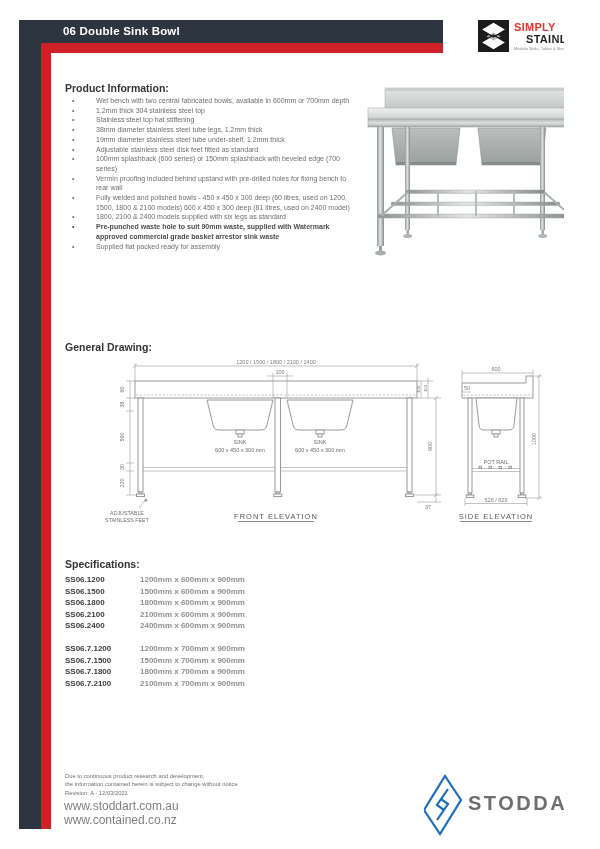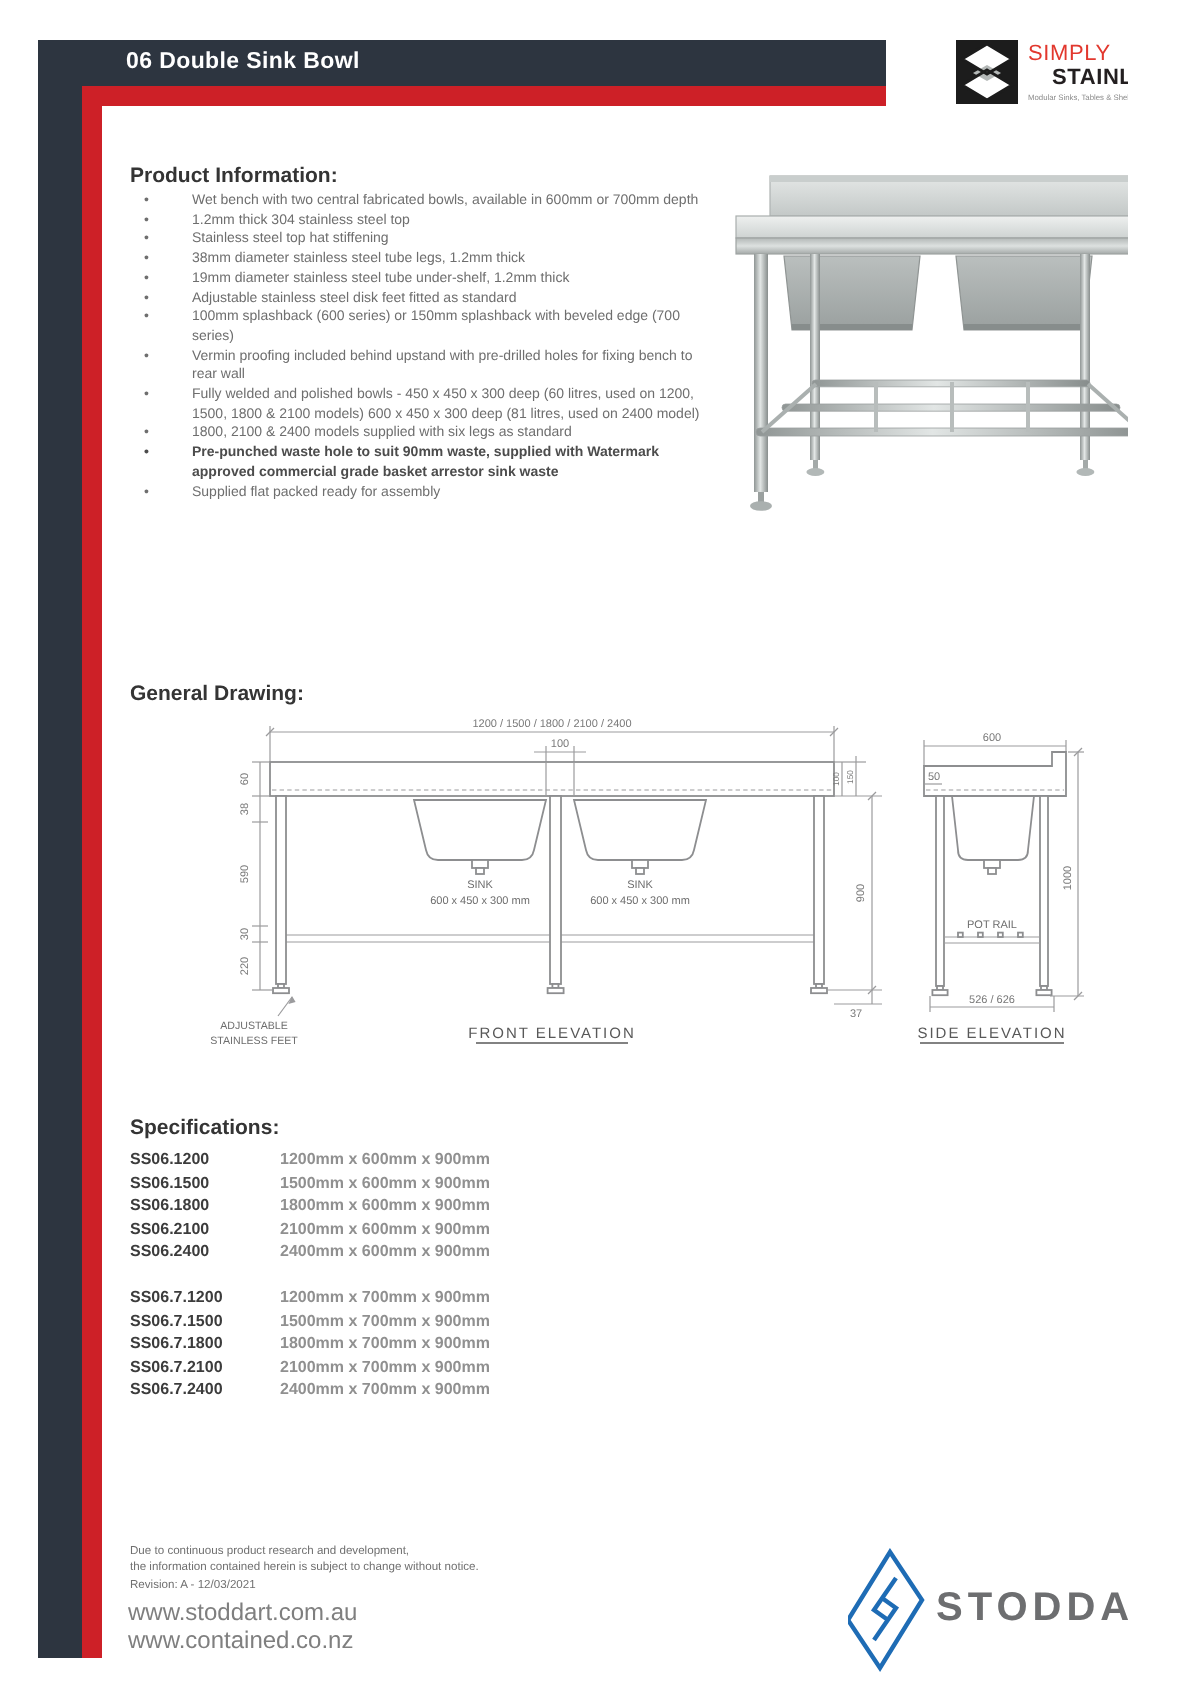--- a/index.html
+++ b/index.html
@@ -10,21 +10,21 @@
   .navy-band{position:absolute;left:19px;top:20px;width:424px;height:23px;background:#2d3540;}
   .red-band{position:absolute;left:41px;top:43px;width:402px;height:10px;background:#cd2027;}
   .navy-rail{position:absolute;left:19px;top:20px;width:22px;height:809px;background:#2d3540;}
   .red-rail{position:absolute;left:41px;top:43px;width:10px;height:786px;background:#cd2027;}
   .doc-title{position:absolute;left:63px;top:20px;height:23px;line-height:23px;
              color:#fff;font-size:11.5px;font-weight:bold;letter-spacing:.2px;}
 
   
   .brand{position:absolute;left:478px;top:20px;width:116px;height:36px;}
   .brand .mark{position:absolute;left:0;top:0;}
-  .brand .t1{position:absolute;left:36px;top:1px;font-size:11px;font-weight:normal;color:#e2382e;letter-spacing:.3px;}
+  .brand .t1{position:absolute;left:36px;top:1px;font-size:11px;font-weight:bold;color:#e2382e;letter-spacing:.3px;}
   .brand .t2{position:absolute;left:48px;top:13px;font-size:11px;font-weight:bold;color:#231f20;letter-spacing:.3px;}
   .brand .t3{position:absolute;left:36px;top:26px;font-size:3.9px;color:#8a8a8a;}
 
   
   .h1{position:absolute;font-size:10.5px;font-weight:bold;color:#343434;}
 
   
   .bullets{position:absolute;left:65px;top:96px;width:296px;margin:0;padding:0;list-style:none;}
   .bullets li{position:relative;padding-left:31px;font-size:7px;line-height:9.7px;
               color:#6e6e6e;width:258px;}
@@ -310,21 +310,20 @@
     <div class="spec-row"><span class="code">SS06.1200</span><span class="size">1200mm x 600mm x 900mm</span></div>
     <div class="spec-row"><span class="code">SS06.1500</span><span class="size">1500mm x 600mm x 900mm</span></div>
     <div class="spec-row"><span class="code">SS06.1800</span><span class="size">1800mm x 600mm x 900mm</span></div>
     <div class="spec-row"><span class="code">SS06.2100</span><span class="size">2100mm x 600mm x 900mm</span></div>
     <div class="spec-row"><span class="code">SS06.2400</span><span class="size">2400mm x 600mm x 900mm</span></div>
     <div class="spec-gap"></div>
     <div class="spec-row"><span class="code">SS06.7.1200</span><span class="size">1200mm x 700mm x 900mm</span></div>
     <div class="spec-row"><span class="code">SS06.7.1500</span><span class="size">1500mm x 700mm x 900mm</span></div>
     <div class="spec-row"><span class="code">SS06.7.1800</span><span class="size">1800mm x 700mm x 900mm</span></div>
     <div class="spec-row"><span class="code">SS06.7.2100</span><span class="size">2100mm x 700mm x 900mm</span></div>
-    <div class="spec-row"><span class="code">SS06.7.2400</span><span class="size">2400mm x 700mm x 900mm</span></div>
   </div>
 
   <div class="fineprint">
     <div>Due to continuous product research and development,</div>
     <div>the information contained herein is subject to change without notice.</div>
   </div>
   <div class="revision">Revision: A - 12/03/2021</div>
   <a class="site au" href="#">www.stoddart.com.au</a>
   <a class="site nz" href="#">www.contained.co.nz</a>
 

